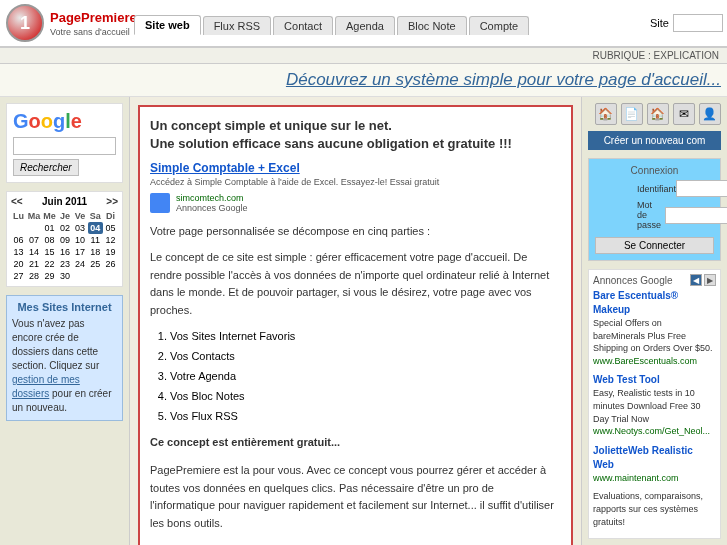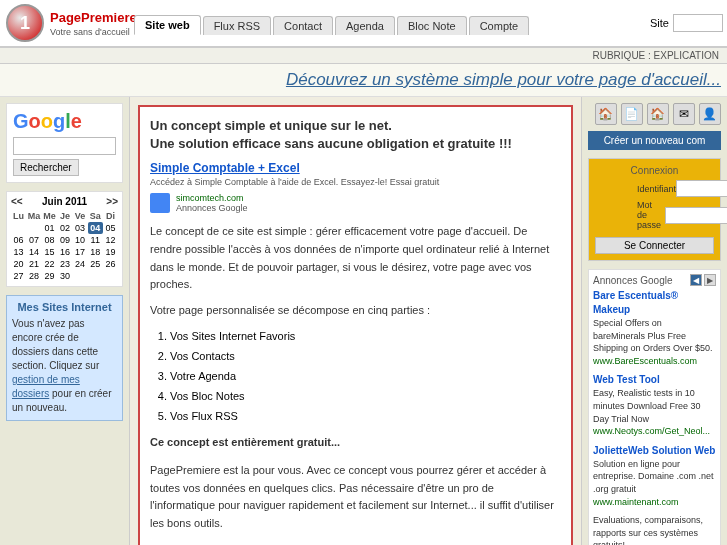--- a/index.html
+++ b/index.html
@@ -31,21 +31,21 @@
     .sidebar-left { width: 130px; min-width: 130px; padding: 6px; background: #e8e8d8; border-right: 1px solid #ccc; }
     .google-box { background: #fff; border: 1px solid #ddd; padding: 6px; margin-bottom: 8px; }
     .google-logo { color: #4285F4; font-size: 20px; font-weight: bold; margin-bottom: 4px; }
     .google-logo span.o1 { color: #4285F4; }
     .google-logo span.o2 { color: #EA4335; }
     .google-logo span.o3 { color: #FBBC05; }
     .google-logo span.o4 { color: #4285F4; }
     .google-logo span.o5 { color: #34A853; }
     .google-logo span.o6 { color: #EA4335; }
     .google-input { width: 100%; border: 1px solid #bbb; padding: 2px; font-size: 11px; margin-bottom: 4px; }
-    .google-btn { background: #e8e8e8; border: 1px solid #bbb; padding: 2px 6px; font-size: 10px; cursor: pointer; }
+    .google-btn { background: #e8e8e8; border: 1px solid #bbb; padding: 2px 6px; font-size: 10px; cursor: pointer; font-style: italic; }
 
     
     .calendar-box { background: #fff; border: 1px solid #ddd; padding: 4px; margin-bottom: 8px; }
     .cal-header { display: flex; justify-content: space-between; align-items: center; font-size: 10px; font-weight: bold; margin-bottom: 3px; }
     .cal-nav { cursor: pointer; color: #333; }
     .cal-table { width: 100%; border-collapse: collapse; font-size: 9px; }
     .cal-table th { text-align: center; color: #555; padding: 1px; }
     .cal-table td { text-align: center; padding: 1px 2px; cursor: pointer; }
     .cal-table td.today { background: #336699; color: #fff; border-radius: 2px; font-weight: bold; }
 
@@ -66,21 +66,21 @@
     .content-body { font-size: 11px; color: #333; line-height: 1.6; margin: 8px 0; }
     .content-list { margin: 6px 0 6px 20px; font-size: 11px; line-height: 1.8; }
     .content-bold { font-weight: bold; }
     .content-blue-bold { color: #1155CC; font-weight: bold; font-size: 12px; text-align: center; margin-top: 12px; }
 
     
     .sidebar-right { width: 145px; min-width: 145px; padding: 6px; background: #e8e8d8; }
     .icon-row { display: flex; gap: 4px; margin-bottom: 6px; justify-content: flex-end; }
     .icon-btn { width: 22px; height: 22px; background: #ddd; border: 1px solid #aaa; border-radius: 2px; display: flex; align-items: center; justify-content: center; font-size: 12px; cursor: pointer; }
     .new-account-btn { background: #336699; color: #fff; border: none; padding: 4px 14px; font-size: 10px; cursor: pointer; width: 100%; margin-bottom: 8px; }
-    .login-box { background: #eab308; border: 1px solid #ccc; padding: 6px; margin-bottom: 8px; }
+    .login-box { background: #7dd3fc; border: 1px solid #ccc; padding: 6px; margin-bottom: 8px; }
     .login-title { font-size: 10px; color: #555; text-align: center; margin-bottom: 4px; }
     .login-row { display: flex; align-items: center; gap: 4px; margin-bottom: 3px; font-size: 10px; margin-left: 42px; }
     .login-label { width: 35px; color: #333; font-size: 9px; }
     .login-input { flex: 1; border: 1px solid #bbb; padding: 2px; font-size: 10px; }
     .login-btn { background: #e0e0e0; border: 1px solid #bbb; padding: 2px 6px; font-size: 10px; cursor: pointer; width: 100%; margin-top: 4px; }
 
     
     .ads-box { background: #fff; border: 1px solid #ddd; padding: 4px; margin-bottom: 6px; }
     .ads-title { font-size: 10px; color: #555; display: flex; align-items: center; justify-content: space-between; margin-bottom: 3px; }
     .ads-nav { display: flex; gap: 2px; }
@@ -227,23 +227,23 @@
       </div>
 
       <div class="adsense-row">
         <div class="adsense-icon"></div>
         <div>
           <span style="color:#006600;font-size:9px;">simcomtech.com</span><br>
           <span style="font-size:9px;color:#555;">Annonces Google</span>
         </div>
       </div>
 
+      <div class="content-body">Votre page personnalisée se décompose en cinq parties :</div>
+
       <div class="content-body">Le concept de ce site est simple : gérer efficacement votre page d'accueil. De rendre possible l'accès à vos données de n'importe quel ordinateur relié à Internet dans le monde. Et de pouvoir partager, si vous le désirez, votre page avec vos proches.</div>
-
-      <div class="content-body">Votre page personnalisée se décompose en cinq parties :</div>
 
       <ol class="content-list" id="content-list-items">
           <li>Vos Sites Internet Favoris</li>
           <li>Vos Contacts</li>
           <li>Votre Agenda</li>
           <li>Vos Bloc Notes</li>
           <li>Vos Flux RSS</li>
         </ol>
 
       <div class="content-body content-bold">Ce concept est entièrement gratuit...</div>
@@ -292,22 +292,21 @@
             <div class="ad-title">Bare Escentuals® Makeup</div>
     <div class="ad-text">Special Offers on bareMinerals Plus Free Shipping on Orders Over $50.</div>
     <div class="ad-url">www.BareEscentuals.com</div>
           </div>
           <div class="ad-item">
             <div class="ad-title">Web Test Tool</div>
     <div class="ad-text">Easy, Realistic tests in 10 minutes Download Free 30 Day Trial Now</div>
     <div class="ad-url">www.Neotys.com/Get_Neol...</div>
           </div>
           <div class="ad-item">
-            <div class="ad-title">JolietteWeb Solution Web</div>
-    <div class="ad-text">Solution en ligne pour entreprise. Domaine .com .net .org gratuit</div>
+            <div class="ad-title">JolietteWeb Realistic Web</div>
     <div class="ad-url">www.maintenant.com</div>
           </div>
           <div class="ad-item">
     <div class="ad-text">Evaluations, comparaisons, rapports sur ces systèmes gratuits!</div>
     </div>
         </div>
     </div>
   </div>
 </div>
 

